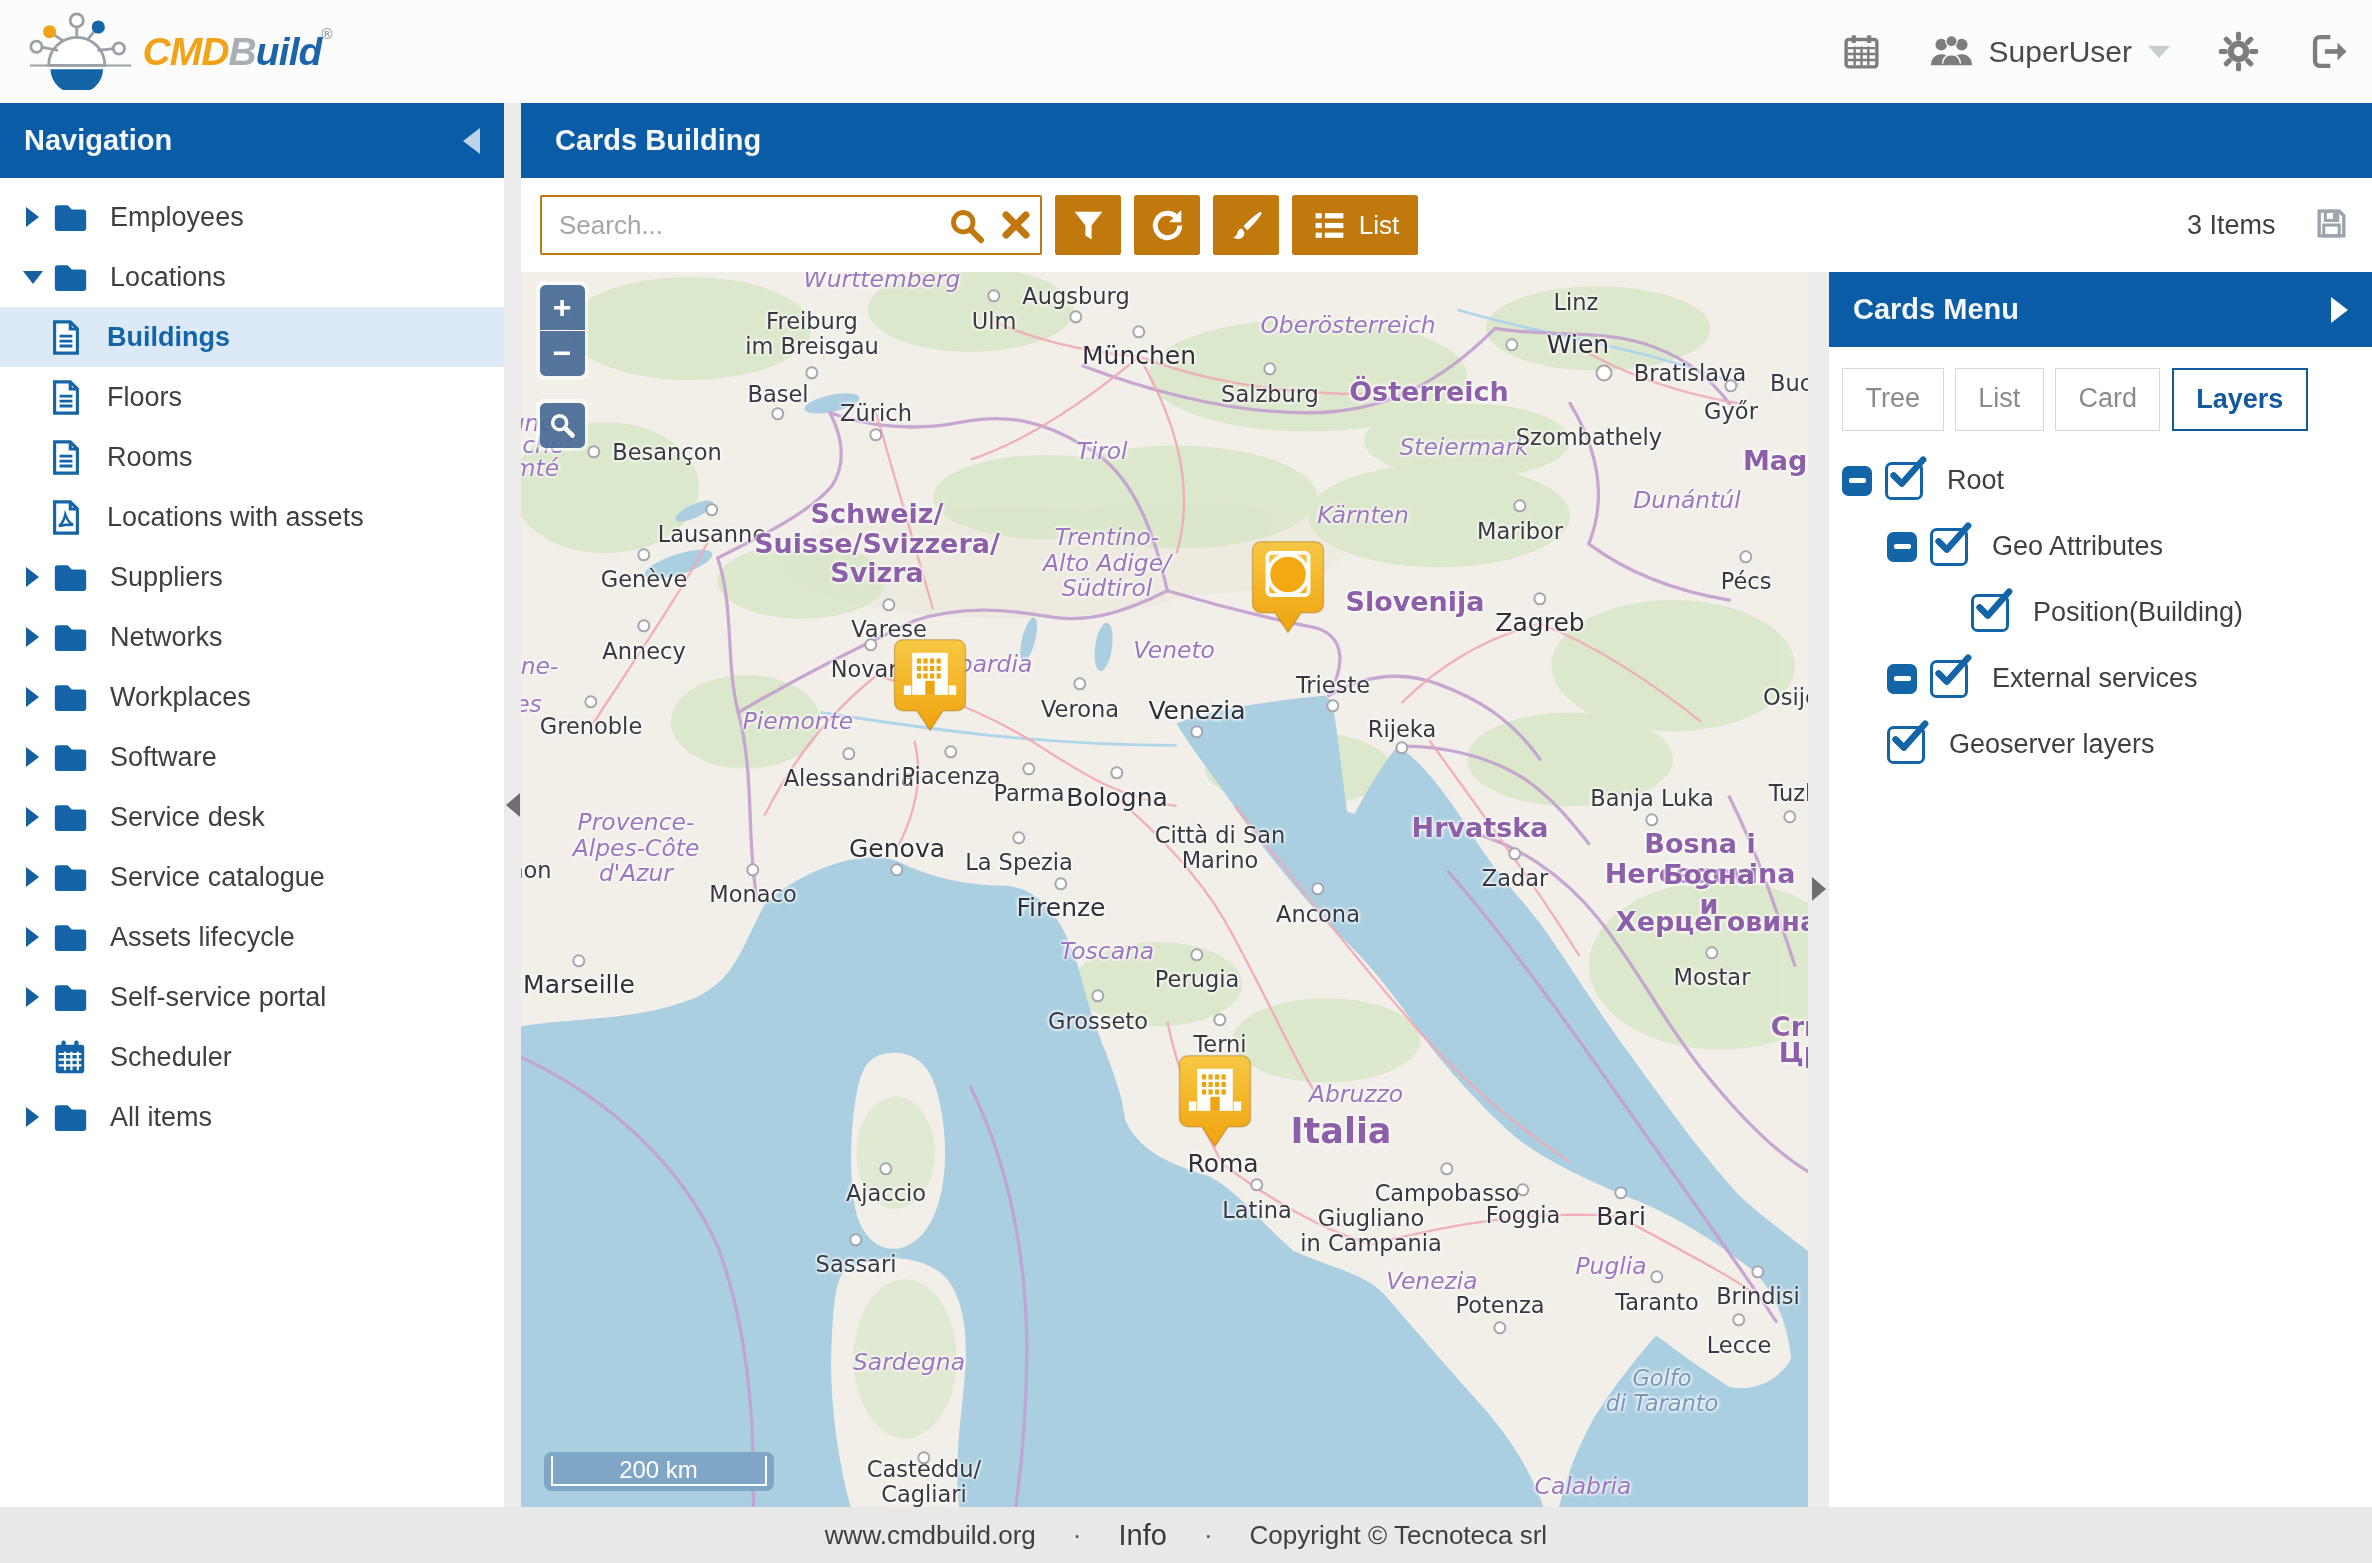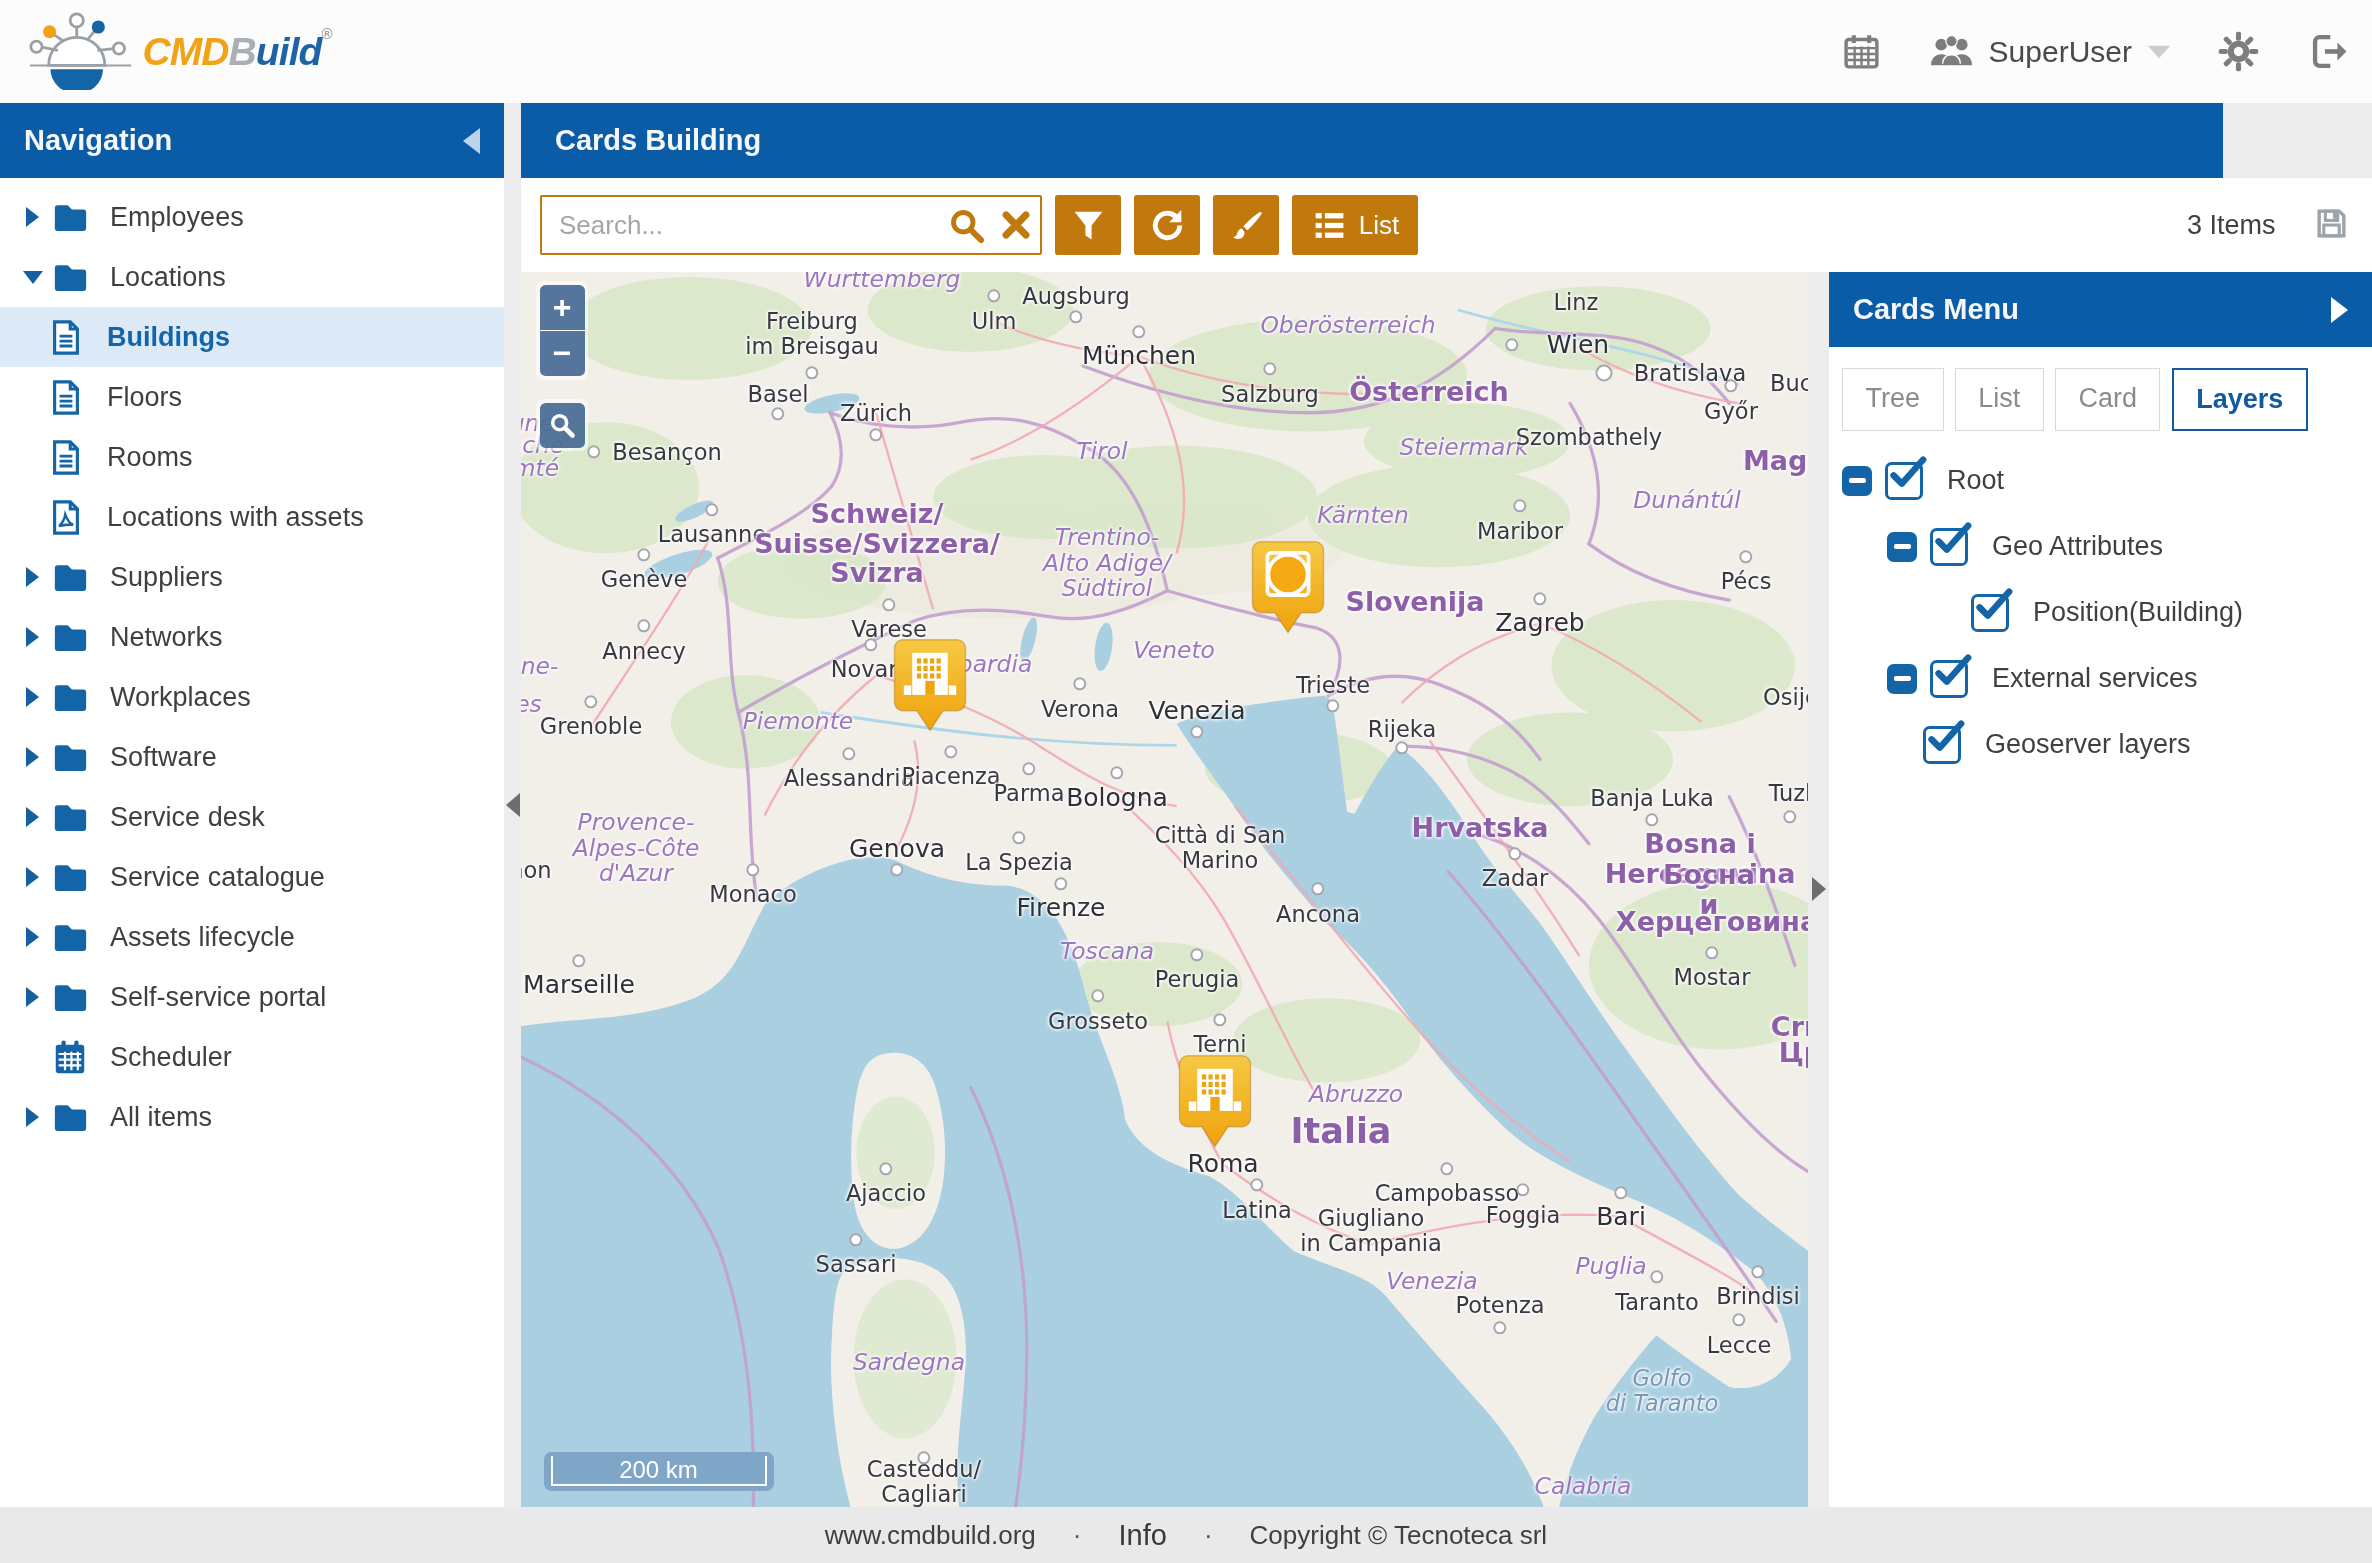--- a/index.html
+++ b/index.html
@@ -36,21 +36,21 @@
                border-left:13px solid #17609F;}
   .caret-down{width:0;height:0;border-left:10.3px solid transparent;border-right:10.3px solid transparent;
               border-top:13px solid #17609F;}
   .nav-ico{width:41px;height:37px;margin-left:7.5px;flex:0 0 auto;}
   .nav-row.child .nav-ico{margin-left:49px;}
   .nav-label{font-size:27px;color:#3F3F3F;margin-left:17px;white-space:nowrap;}
   .nav-row.selected{background:#DCEAF8;}
   .nav-row.selected .nav-label{color:#1465A8;font-weight:bold;}
 
   
-  .main-header{position:absolute;left:521px;top:103px;width:1702px;height:75px;background:#0B5CA7;
+  .main-header{position:absolute;left:521px;top:103px;width:1851px;height:75px;background:#0B5CA7;
                display:flex;align-items:center;padding-left:34px;box-sizing:border-box;}
   .main-title{color:#F4F6F8;font-size:29px;font-weight:bold;}
   .toolbar{position:absolute;left:521px;top:178px;width:1851px;height:94px;background:#FFFFFF;
            display:flex;align-items:center;}
   .search-wrap{position:relative;margin-left:19px;width:502px;height:60px;border:2.8px solid #C1790E;
                border-radius:1.9px;background:#fff;display:flex;align-items:center;box-sizing:border-box;}
   .search-wrap input{border:0;outline:none;font-size:26px;color:#444;flex:1;margin-left:15px;
                      font-family:"Liberation Sans",sans-serif;background:transparent;}
   .search-wrap input::placeholder{color:#A2A6AB;}
   .sbtn{width:49px;height:49px;display:flex;align-items:center;justify-content:center;cursor:pointer;}
@@ -763,21 +763,21 @@
         </div>
         <div class="tree-row" style="padding-left: 58px;">
           <span class="toggle"></span>
           <span class="cbx">
             <svg width="41" height="37" viewBox="0 0 44 40">
               <polyline points="8,22 17,31 40,5" fill="none" stroke="#1465A8" stroke-width="7" stroke-linecap="round" stroke-linejoin="round"></polyline>
             </svg>
           </span>
           <span class="tree-label">External services</span>
         </div>
-        <div class="tree-row" style="padding-left: 94px; align-items: center;">
+        <div class="tree-row" style="padding-left: 58px; align-items: center;">
           <span class="cbx">
             <svg width="41" height="37" viewBox="0 0 44 40">
               <polyline points="8,22 17,31 40,5" fill="none" stroke="#1465A8" stroke-width="7" stroke-linecap="round" stroke-linejoin="round"></polyline>
             </svg>
           </span>
           <span class="tree-label">Geoserver layers</span>
         </div>
       </div>
   </div>
 

